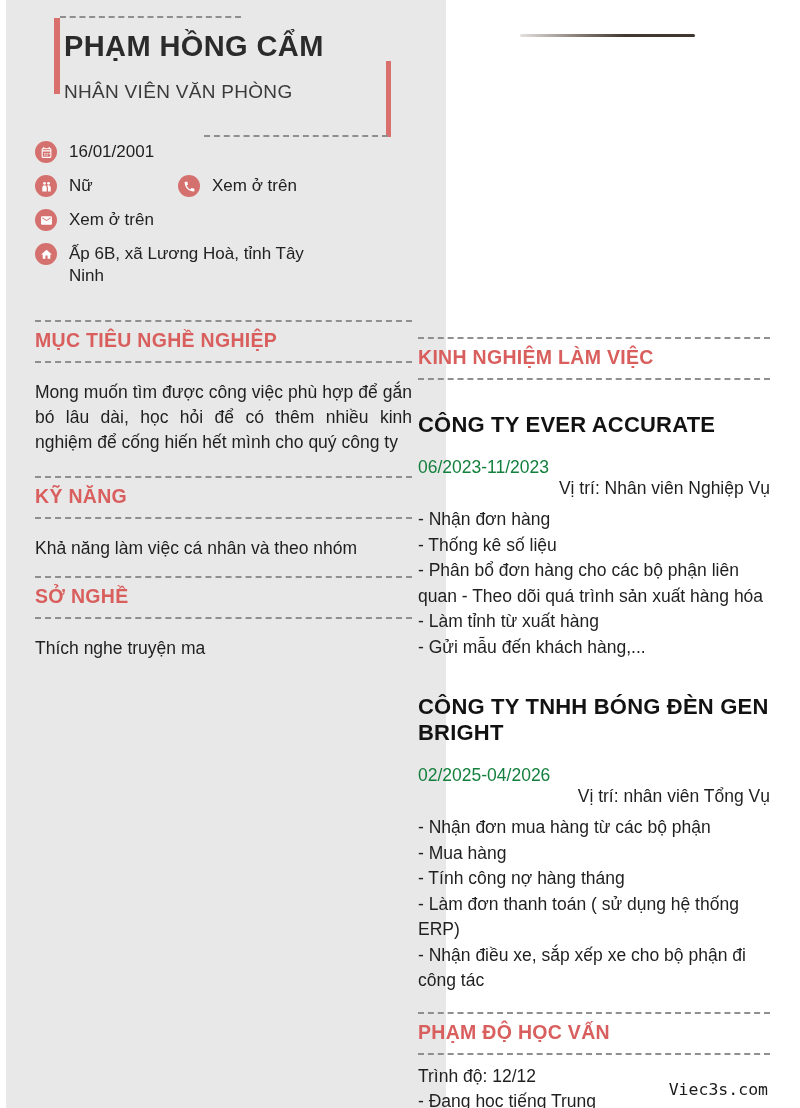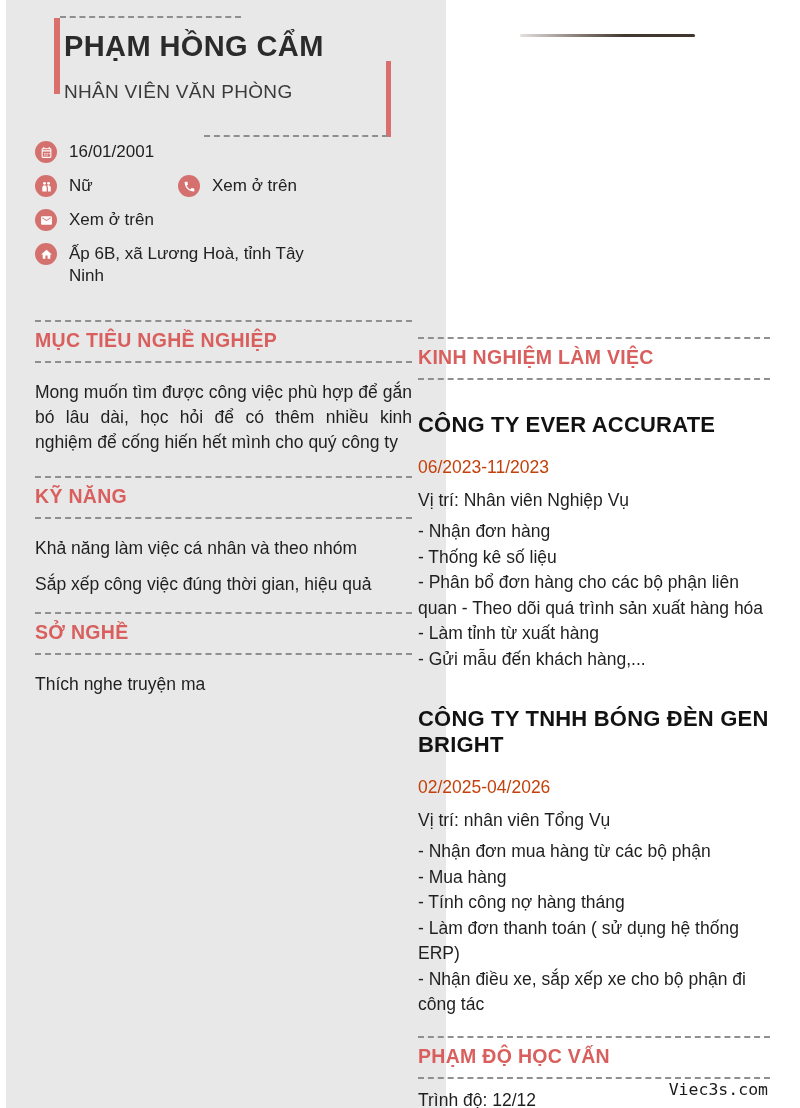--- a/index.html
+++ b/index.html
@@ -36,22 +36,22 @@
   .sec-header { border-top:2px dashed #8f8f8f; border-bottom:2px dashed #8f8f8f;
                 padding:7px 0 9px; color:#d85f5d; font-weight:700; font-size:19.5px;
                 letter-spacing:.3px; }
   .side-sec { margin-top:33px; }
   .side-par { margin-top:17px; font-size:17.5px; line-height:25px; text-align:justify; color:#1f1f1f; }
   .side-par + .side-par { margin-top:11px; }
 
   
   .main { position:absolute; left:418px; top:337px; width:352px; }
   .job-company { margin-top:32px; font-size:22px; font-weight:700; color:#121212; letter-spacing:.2px; }
-  .job-period  { margin-top:19px; font-size:17.5px; color:#c2410c; }
-  .job-position{ margin-top:12px; font-size:17.5px; color:#1f1f1f; }
+  .job-period  { margin-top:19px; font-size:17.5px; color:#15803d; }
+  .job-position{ margin-top:0; font-size:17.5px; color:#1f1f1f;text-align:right; }
   .job-duties  { margin-top:8px; list-style:none; }
   .job-duties li { font-size:17.5px; line-height:25.5px; color:#1f1f1f; }
   .edu-header { margin-top:18px; }
   .edu-lines { margin-top:9px; }
   .edu-line { font-size:17.5px; line-height:25px; color:#1f1f1f; }
 
   
   .redaction { position:absolute; left:520px; top:34px; width:175px; height:3px; border-radius:2px;
                background:linear-gradient(to right, rgba(125,105,95,.2), rgba(90,75,65,.75) 35%, #413830 60%, #3f362f); }
   .footer { position:absolute; right:32px; bottom:9px;
@@ -128,21 +128,20 @@
     </div>
 
     <section class="side-sec">
       <div class="sec-header">MỤC TIÊU NGHỀ NGHIỆP</div>
       <p class="side-par">Mong muốn tìm được công việc phù hợp để gắn bó lâu dài, học hỏi để có thêm nhiều kinh nghiệm để cống hiến hết mình cho quý công ty</p>
     </section>
 
     <section class="side-sec" style="margin-top:21px;">
       <div class="sec-header">KỸ NĂNG</div>
       <p class="side-par">Khả năng làm việc cá nhân và theo nhóm</p>
-      <p class="side-par">Sắp xếp công việc đúng thời gian, hiệu quả</p>
     </section>
 
     <section class="side-sec" style="margin-top:15px;">
       <div class="sec-header">SỞ NGHỀ</div>
       <p class="side-par" style="text-align:left;">Thích nghe truyện ma</p>
     </section>
 
   </aside>
 
   <div class="redaction"></div>

